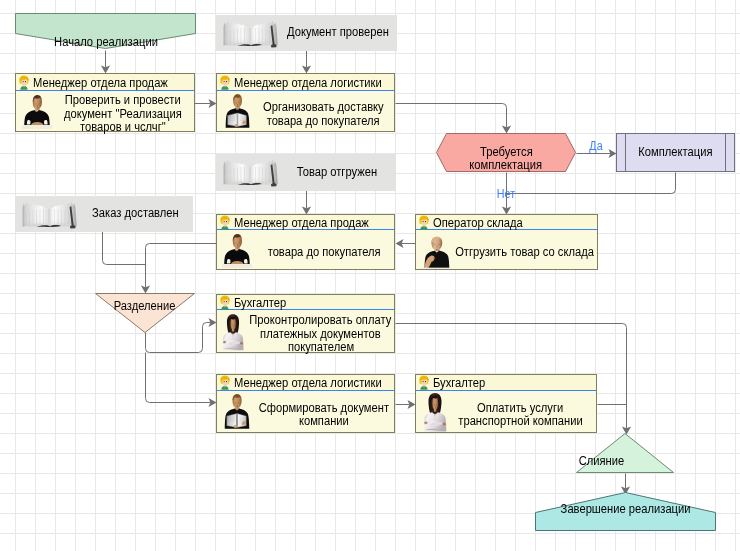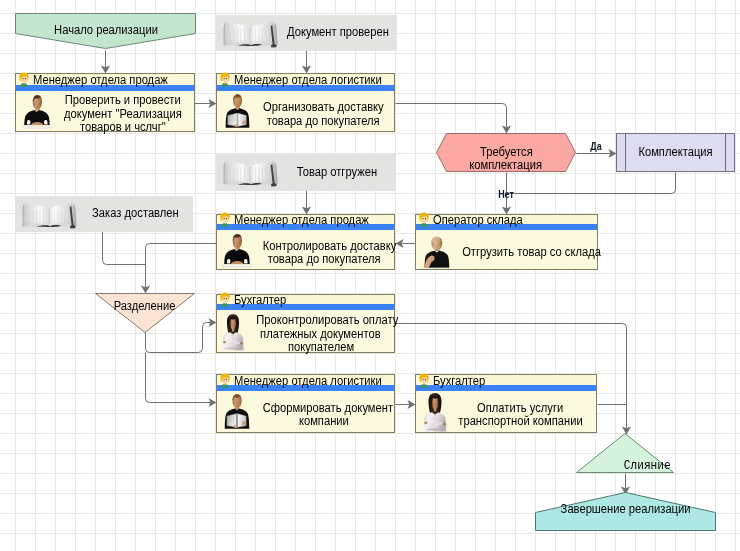--- a/index.html
+++ b/index.html
@@ -11,48 +11,48 @@
   background-image:
     linear-gradient(to right, #e8e8e8 1px, transparent 1px),
     linear-gradient(to bottom, #e8e8e8 1px, transparent 1px);
   background-size:20px 20px;
   background-position:15px 13px;}
 #edges{position:absolute;left:0;top:0;}
 #nodes{position:absolute;left:0;top:0;width:740px;height:551px;}
 .node{position:absolute;}
 .shape{position:absolute;left:0;top:0;}
 .lbl{position:absolute;left:0;top:0;width:100%;height:100%;
-  display:flex;flex-direction:column;justify-content:center;
+  display:flex;flex-direction:column;align-items:center;justify-content:center;
   font-size:12.5px;line-height:13.4px;color:#000;text-align:center;}
 .tx{display:inline-block;transform:scaleX(0.895);transform-origin:center center;white-space:pre;}
 .rtx{transform-origin:left center;}
 
 .tl{line-height:13.5px;height:13.5px;}
-.elbl{position:absolute;font-size:10px;line-height:13px;color:#0f172a;
-  transform:translate(-50%,-50%);white-space:nowrap;font-weight:bold;}
+.elbl{position:absolute;font-size:12px;line-height:13px;color:#3b82f6;
+  transform:translate(-50%,-50%);white-space:nowrap;}
 
 .evbox{position:absolute;left:0;top:0;width:100%;height:100%;background:#e3e4e2;}
 .bkwrap{position:absolute;left:6px;top:3px;line-height:0;}
 .ev-lbl{align-items:center;justify-content:center;padding-left:62px;box-sizing:border-box;}
 
 .tbox{position:absolute;left:0;top:0;width:100%;height:100%;
   background:#fbfade;border:1px solid #7f7f5c;box-sizing:border-box;}
 .thdr{position:absolute;left:1px;top:1px;right:1px;
-  background:#faf8d6;border-bottom:6px solid #3b82f6;box-sizing:border-box;
+  background:#faf8d6;border-bottom:1px solid #3b82f6;box-sizing:border-box;
   display:flex;align-items:center;}
 .ricon{display:block;width:12px;height:15px;margin-left:2px;margin-right:3px;flex:0 0 auto;line-height:0;}
 .rtx{font-size:12.5px;line-height:13px;color:#000;position:relative;top:1px;}
 .avwrap{position:absolute;left:6px;line-height:0;}
 .tb-lbl{left:40px;width:auto;right:2px;padding-top:6px;box-sizing:border-box;}
 
 .dec-lbl{padding-top:13px;box-sizing:border-box;text-decoration:underline;}
 .sx-lbl{align-items:center;justify-content:flex-start;padding-top:7px;box-sizing:border-box;}
-.mg-lbl{align-items:flex-end;justify-content:flex-end;box-sizing:border-box;font-family:Liberation Mono, monospace;}
+.mg-lbl{align-items:flex-start;justify-content:flex-end;padding-bottom:5px;box-sizing:border-box;}
 .end-lbl{align-items:center;justify-content:center;padding-bottom:3px;box-sizing:border-box;}
-.start-lbl{align-items:center;justify-content:center;box-sizing:border-box;}
+.start-lbl{align-items:center;justify-content:flex-end;box-sizing:border-box;}
 
 </style>
 </head>
 <body>
 
 <div id="canvas">
 <div id="grid"></div>
 <svg id="edges" width="740" height="551">
 <g>
 <path d="M105.5 50.5 L105.5 67.5" fill="none" stroke="#707070" stroke-width="1"></path>
@@ -419,21 +419,20 @@
 <path d="M29.6 27.9c1 .5 2.3.5 3.3 0" stroke="#7f5130" stroke-width=".9" fill="none"></path>
 <path d="M26.2 32.2c-9.2 1.6-14.6 4.9-17.5 8.6-2.8 3.6-3.8 9.1-4.2 21.8h51c-.4-12.7-1.4-18.2-4.2-21.8-2.9-3.7-8.3-7-17.5-8.6-1.3 2.4-3 3.7-4.3 3.7s-3-1.3-4.3-3.7z" fill="#0b0b0b"></path>
 <path d="M27.9 32.4c.9 2.8 1.7 4.8 2.7 5.8.9-1 1.8-3 2.7-5.8-.7 1.6-1.7 2.5-2.7 2.5s-2-.9-2.7-2.5z" fill="#262626"></path>
 <path d="M11.3 52.3c2-.6 4.1-.2 5.4 1.1.3 2.7.2 6-.3 7.6h-6.6c-.1-3.6.4-6.8 1.5-8.7z" fill="#f5f2ea"></path>
 <path d="M49.7 52.3c-2-.6-4.1-.2-5.4 1.1-.3 2.7-.2 6 .3 7.6h6.6c.1-3.6-.4-6.8-1.5-8.7z" fill="#f5f2ea"></path>
 <path d="M17.5 62.4c2.2-4.5 6.8-6.5 13-6.5s10.8 2 13 6.5z" fill="#c39568"></path>
 <path d="M23.2 57.3c1.3 1.3 1.7 3.2 1.2 5.1M27.4 56.3c1 1.6 1.2 3.9.8 6.1M33.5 56.3c-.6 1.8-.8 4.1-.3 6.1M37.7 57.3c-1.4 1.4-1.9 3.3-1.5 5.1" stroke="#9e6f44" stroke-width=".8" fill="none"></path>
 <rect x="0" y="62" width="60" height="8" fill="#f0ece0"></rect>
 </svg></div>
 <div class="lbl tb-lbl" style="top:16px;height:40px;left:39px">
-<div class="tl"><span class="tx">Контролировать доставку</span></div>
           <div class="tl"><span class="tx">товара до покупателя</span></div>
 </div>
 </div>
 <div class="node n-split" id="node-sp2" style="left:95px;top:293px;width:100px;height:40px">
 <svg class="shape" width="100" height="40" viewBox="0 0 100 40">
           <path d="M0.5 0.5 L99.5 0.5 L50 39.5 Z" fill="#fbe4d4" stroke="#8a7a68" stroke-width="1"></path>
         </svg>
 <div class="lbl sx-lbl">
           <span class="tx">Разделение</span>
         </div>

